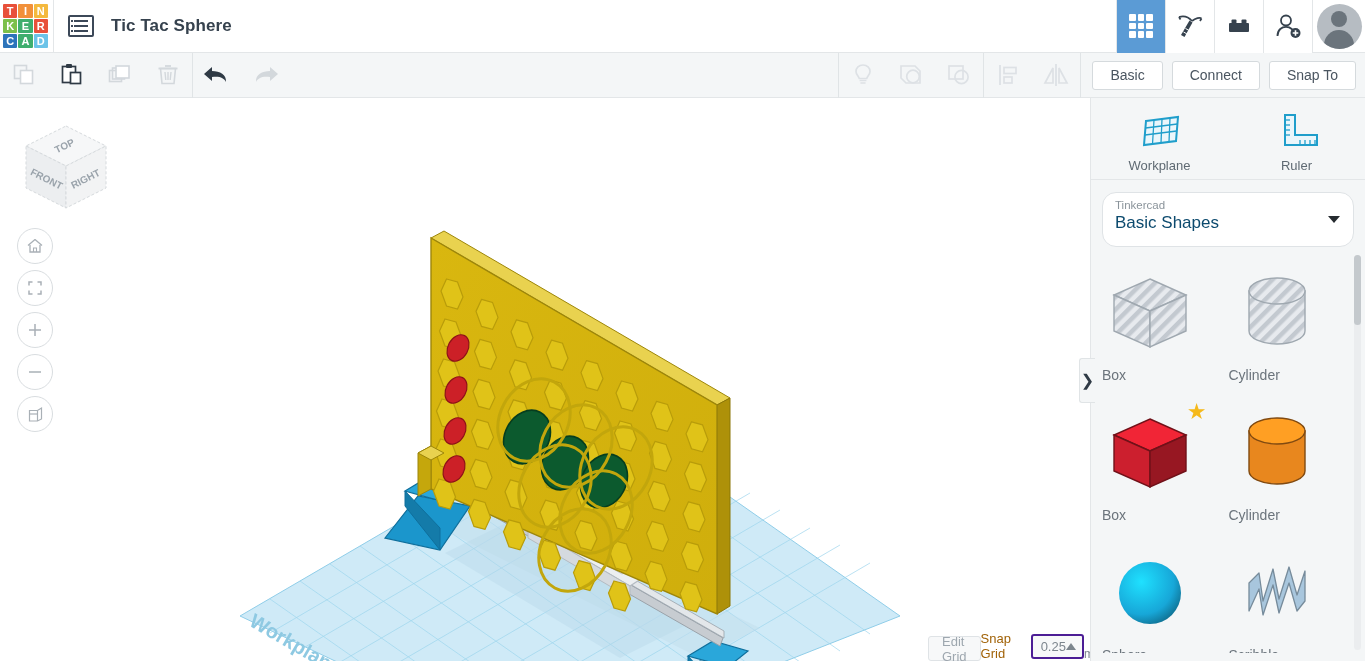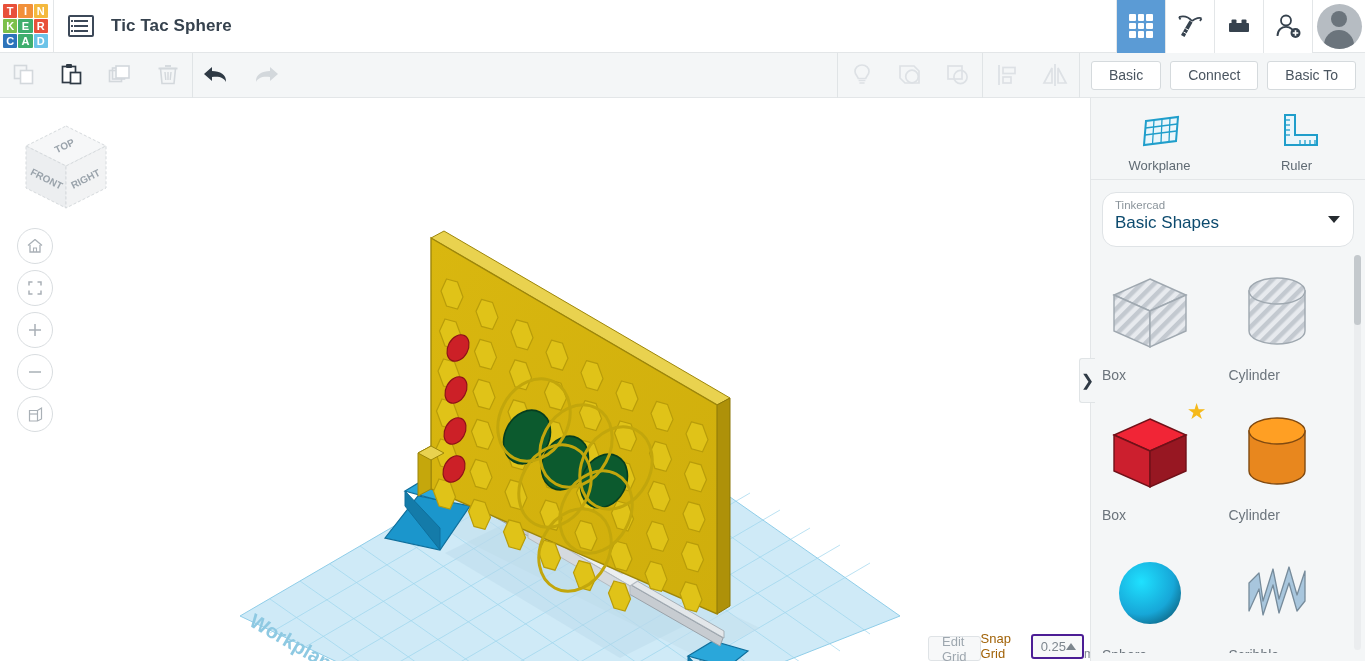--- a/index.html
+++ b/index.html
@@ -371,21 +371,21 @@
           <path d="M18 7 L18 22 L26 22 Z" fill="none" stroke="#dde1e5" stroke-width="1.7"></path>
         </svg>
       </div>
     </div>
 
     <div class="tb-sep"></div>
 
     <div class="tb-group" style="margin-left:11px;">
       <div class="txt-btn">Basic</div>
       <div class="txt-btn">Connect</div>
-      <div class="txt-btn">Basic To</div>
+      <div class="txt-btn">Snap To</div>
     </div>
   </div>
 
   <div class="canvas">
 
     <svg width="1090" height="563" viewBox="0 0 1090 563" style="position:absolute;left:0;top:0;">
       <defs>
         <pattern id="wpgrid" width="23" height="13.5" patternUnits="userSpaceOnUse" patternTransform="skewY(-30) skewX(0)">
           <rect width="23" height="13.5" fill="#d4eef9"></rect>
         </pattern>

